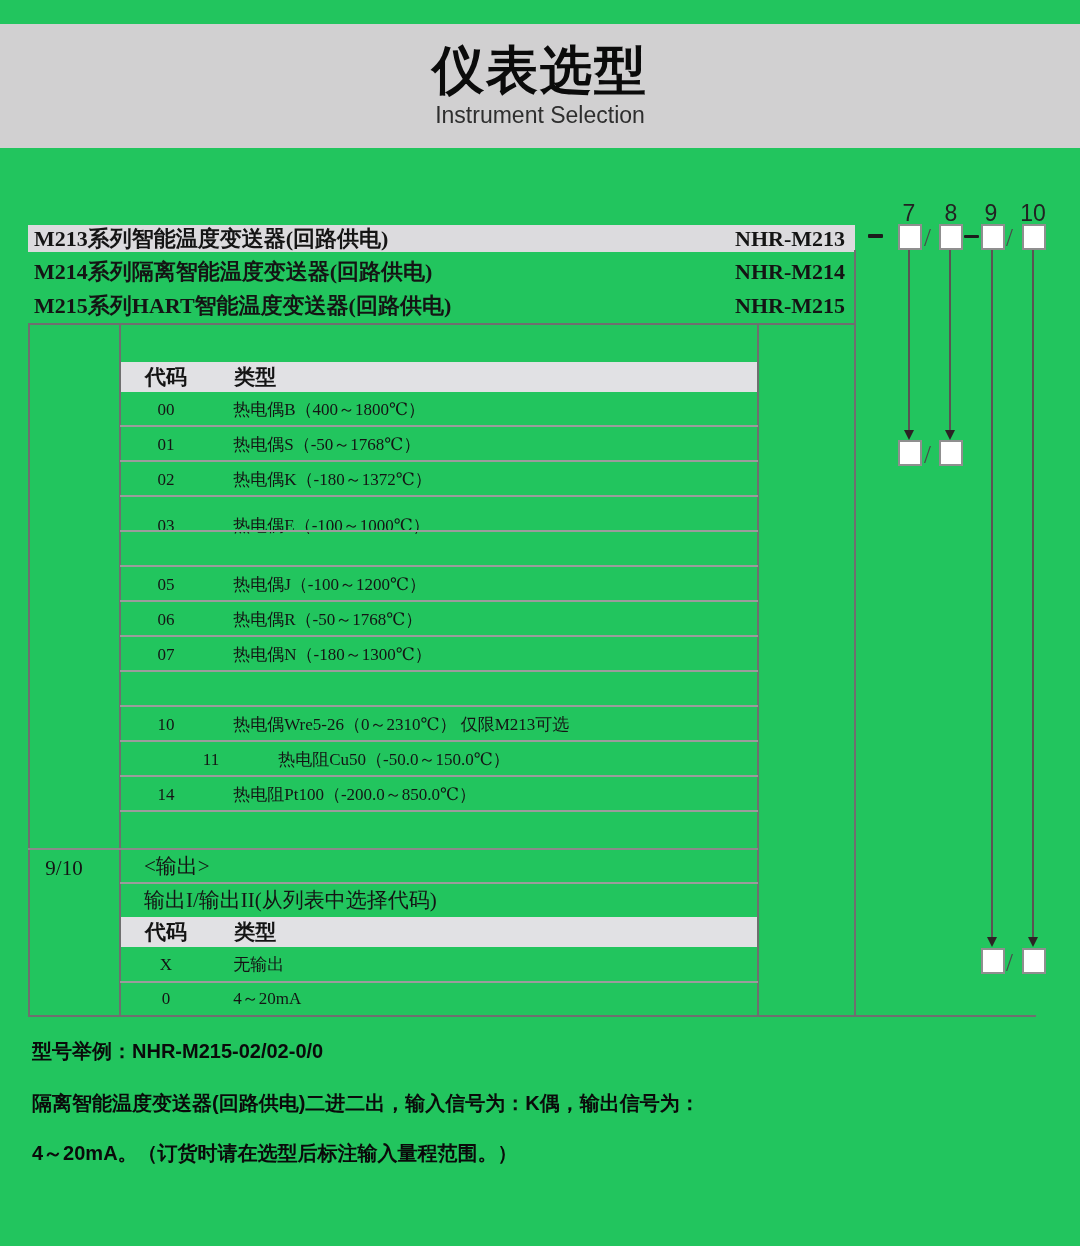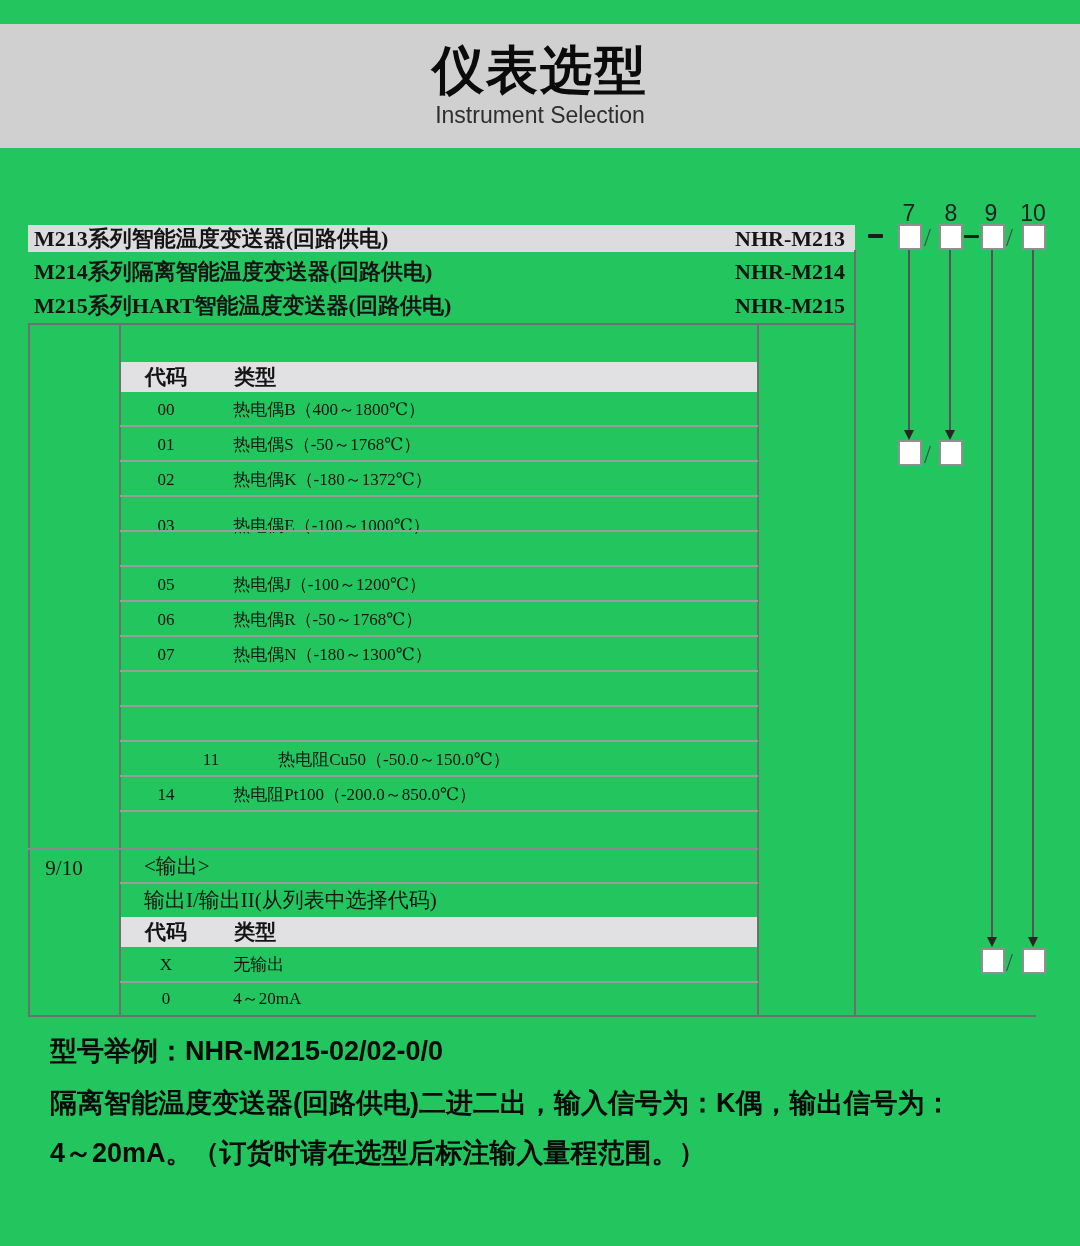--- a/index.html
+++ b/index.html
@@ -44,23 +44,23 @@
 
   
   .cbox{position:absolute;width:20px;height:22px;background:#fff;border:2px solid #8f8f8f;}
   .slash{position:absolute;font-size:25px;color:#4a4a4a;font-family:"Liberation Serif",serif;}
   .dash{position:absolute;height:4px;background:#1c1c1c;border-radius:1px;}
   .cline{position:absolute;width:2px;background:#5b5353;}
   .arrow{position:absolute;width:0;height:0;border-left:5px solid transparent;
          border-right:5px solid transparent;border-top:10px solid #2b2424;}
 
   
-  .ex{position:absolute;left:50px;width:1010px;
+  .ex{position:absolute;left:32px;width:1010px;
       font-family:"Liberation Sans","DejaVu Sans",sans-serif;
-      font-weight:700;font-size:27px;line-height:30px;color:#0a0a0a;}
+      font-weight:700;font-size:20px;line-height:30px;color:#0a0a0a;}
 </style>
 </head>
 <body>
 
 <div class="page">
 
   <div class="band"></div>
   <div class="page-title">仪表选型</div>
   <div class="page-subtitle">Instrument Selection</div>
 
@@ -125,20 +125,24 @@
     <span class="ccell">06</span>
     <span class="tcell">热电偶R（-50～1768℃）</span>
   </div>
   <div class="rowline" style="top:635px;"></div>
   <div class="trow" style="top:637px;">
     <span class="ccell">07</span>
     <span class="tcell">热电偶N（-180～1300℃）</span>
   </div>
   <div class="rowline" style="top:670px;"></div>
   <div class="rowline" style="top:705px;"></div>
+  <div class="trow" style="top:707px;">
+    <span class="ccell">10</span>
+    <span class="tcell">热电偶Wre5-26（0～2310℃） 仅限M213可选</span>
+  </div>
   <div class="rowline" style="top:740px;"></div>
   <div class="trow" style="top:742px;padding-left:45px;">
     <span class="ccell">11</span>
     <span class="tcell">热电阻Cu50（-50.0～150.0℃）</span>
   </div>
   <div class="rowline" style="top:775px;"></div>
   <div class="trow" style="top:777px;">
     <span class="ccell">14</span>
     <span class="tcell">热电阻Pt100（-200.0～850.0℃）</span>
   </div>

